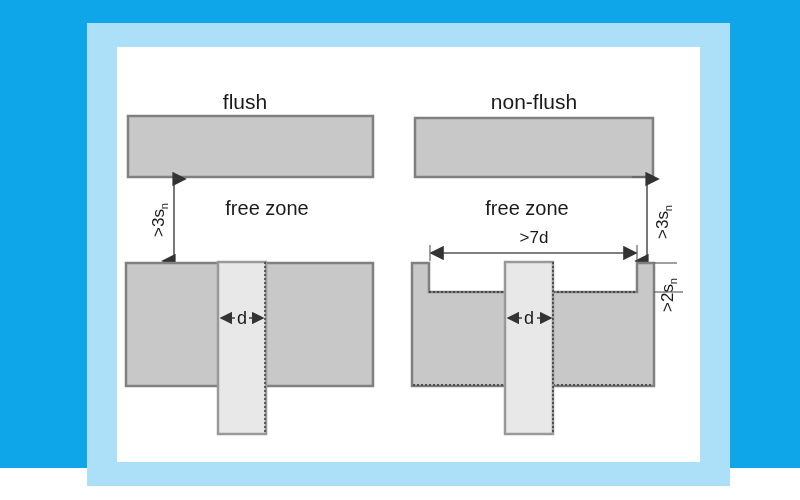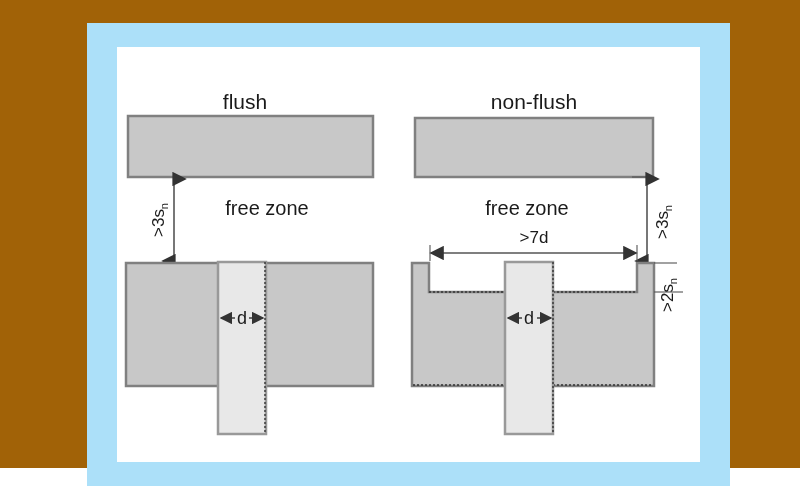--- a/index.html
+++ b/index.html
@@ -10,21 +10,21 @@
   body {
     width: 800px;
     height: 500px;
     font-family: "Liberation Sans", sans-serif;
     overflow: hidden;
   }
   #stage {
     position: relative;
     width: 800px;
     height: 468px;
-    background: #a16207;
+    background: #0ea5e9;
   }
   .blue-frame {
     position: absolute;
     left: 87px;
     top: 23px;
     width: 643px;
     height: 463px;
     background: #ACE0F9;
   }
   .white-panel {

